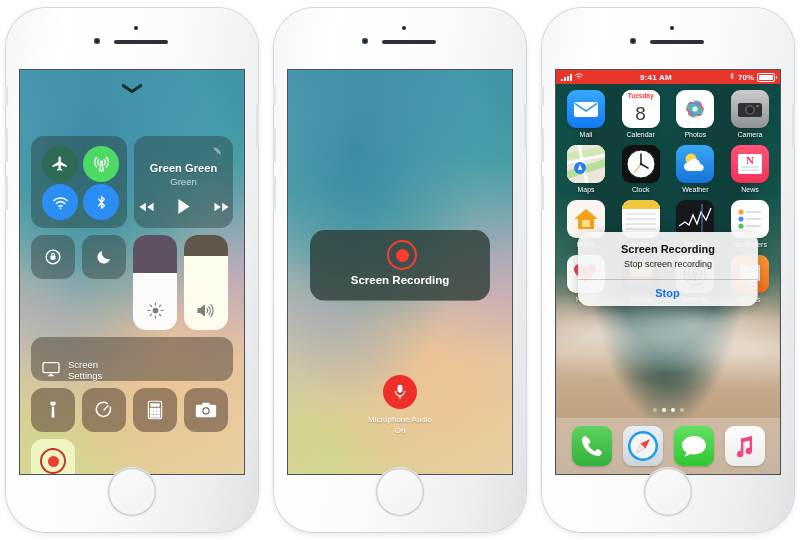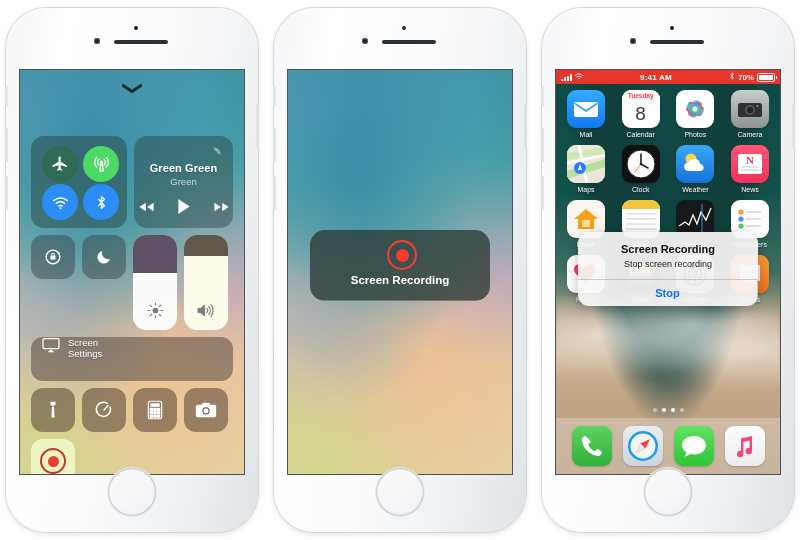--- a/index.html
+++ b/index.html
@@ -74,21 +74,21 @@
   .airplay{position:absolute;right:8px;top:6px;opacity:.55}
   .track{position:absolute;left:0;right:0;top:26px;text-align:center;color:#fff;font-size:11px;font-weight:bold;
          text-shadow:0 1px 1px rgba(0,0,0,.28);letter-spacing:.1px;}
   .artist{position:absolute;left:0;right:0;top:40px;text-align:center;color:rgba(255,255,255,.72);font-size:9.5px;}
   .xport{position:absolute;left:0;right:0;top:62px;display:flex;justify-content:center;align-items:center;gap:22px;}
   .xport svg{display:block;opacity:.95}
 
   .sq{width:44px;height:44px;border-radius:12px;display:flex;align-items:center;justify-content:center;
       background:rgba(50,62,60,.45);}
   .sq.warm{background:rgba(86,66,52,.55);}
-  .mirror{flex:1;height:44px;border-radius:12px;display:flex;align-items:flex-start;gap:7px;padding-left:10px;
+  .mirror{flex:1;height:44px;border-radius:12px;display:flex;align-items:flex-end;gap:7px;padding-left:10px;
           background:rgba(86,74,66,.55);}
   .mirror .lbl{color:#fff;font-size:9.5px;line-height:11px;text-shadow:0 1px 1px rgba(0,0,0,.25)}
 
   .slider{width:44px;height:95px;border-radius:13px;overflow:hidden;position:relative;
           background:rgba(255,255,255,.94);}
   .slider .ico{position:absolute;left:0;right:0;bottom:10px;display:flex;justify-content:center;}
   .sl-b .unfill{position:absolute;left:0;right:0;top:0;height:40%;background:rgba(58,44,66,.82)}
   .sl-v .unfill{position:absolute;left:0;right:0;top:0;height:22%;background:rgba(58,50,38,.82)}
   .slider.sl-v{background:#fdfbec;}
 
@@ -358,20 +358,33 @@
       <div class="p2panel">
         <div class="p2top">
           <div class="p2circ">
             <div class="p2dot"></div>
           </div>
           <div class="p2title">Screen Recording</div>
         </div>
         <div class="p2sep"></div>
       </div>
 
+      <div class="p2mic">
+        <div class="micbtn">
+          <svg width="16" height="18" viewBox="0 0 18 22" fill="none" stroke="#fff" stroke-width="1.6" stroke-linecap="round">
+            <rect x="6" y="2" width="6" height="10" rx="3" fill="#fff" stroke="none"></rect>
+            <path d="M3.4 10.2a5.6 5.6 0 0 0 11.2 0"></path>
+            <path d="M9 15.8V19"></path>
+          </svg>
+        </div>
+        <div class="miclbl">
+          <span>Microphone Audio</span><br>
+          <span>On</span>
+        </div>
+      </div>
     </div>
     <div class="home"></div>
   </div>
 
   <div class="phone" style="left:542px">
     <div class="body"></div>
     <div class="sidebtn"></div>
     <div class="mutebtn"></div>
     <div class="cam"></div>
     <div class="sensor"></div>

